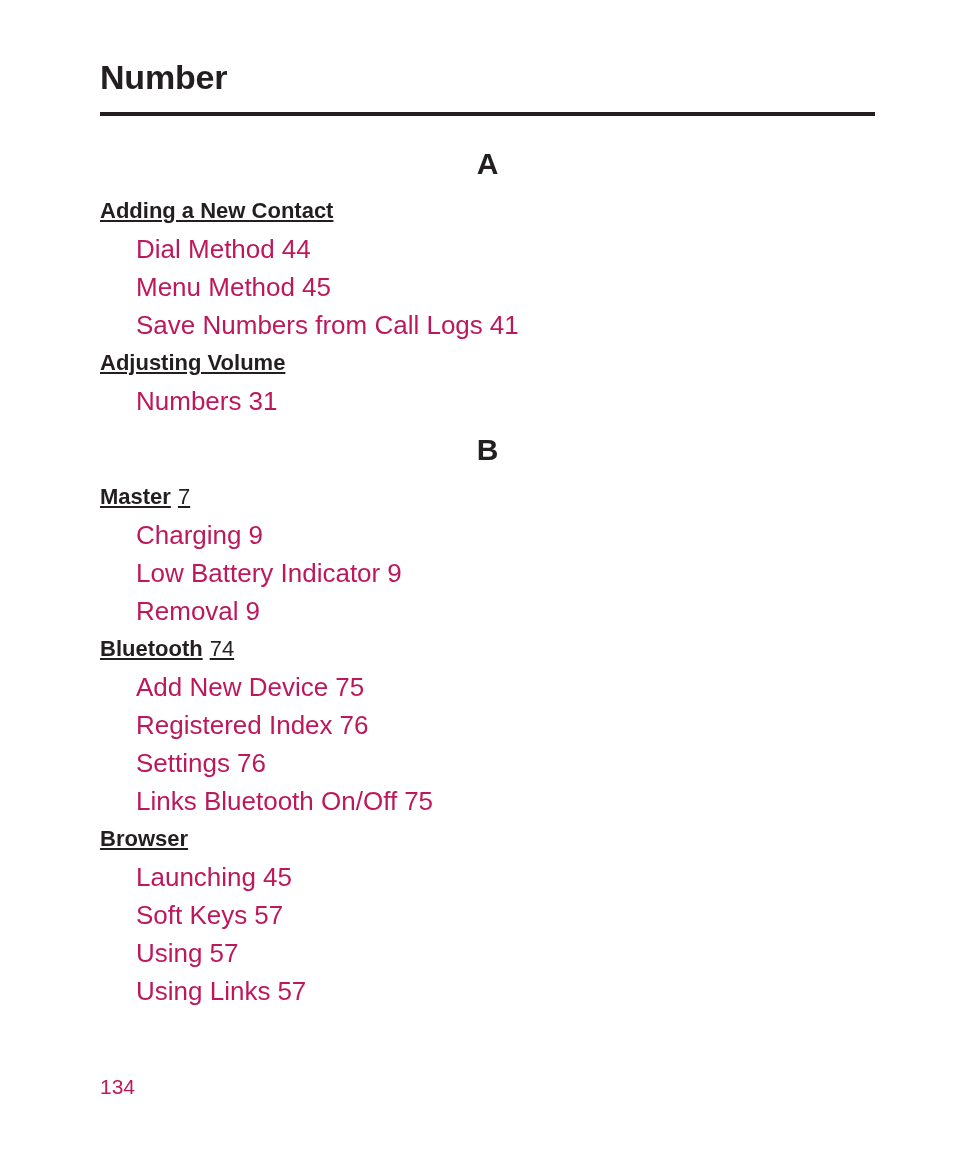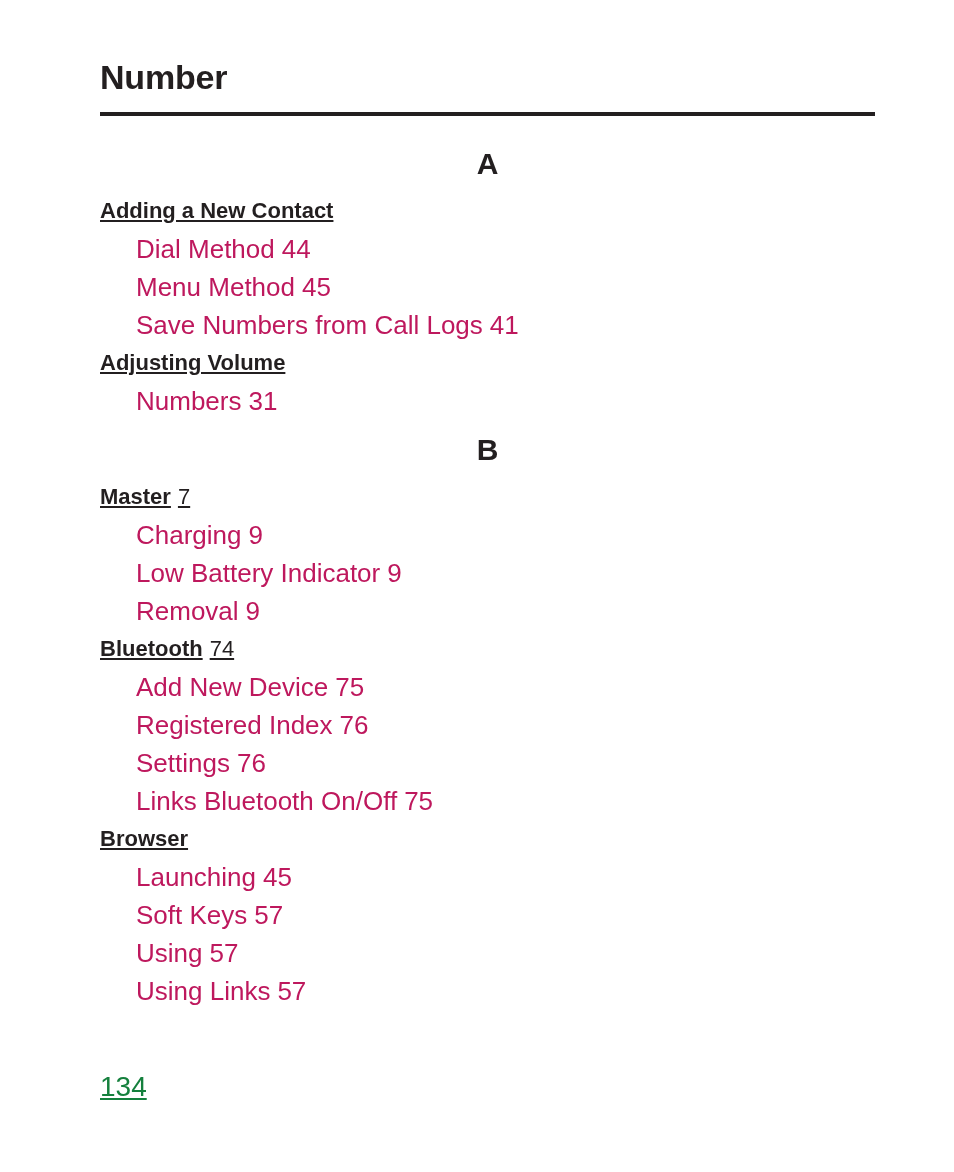--- a/index.html
+++ b/index.html
@@ -99,24 +99,23 @@
   }
   .entry-sub .pagenum {
     margin-left: 7px;
   }
 
   
   .page-footer {
     position: absolute;
     left: 100px;
     top: 1074px;
-    font-size: 28px;
+    font-size: 21px;
     line-height: 26px;
-    color: #15803d;
-    text-decoration: underline;
+    color: #be185d;
   }
 </style>
 </head>
 <body>
 
 <div class="page">
 
   <div class="page-header">
     <h1 class="page-title">Number</h1>
   </div>

